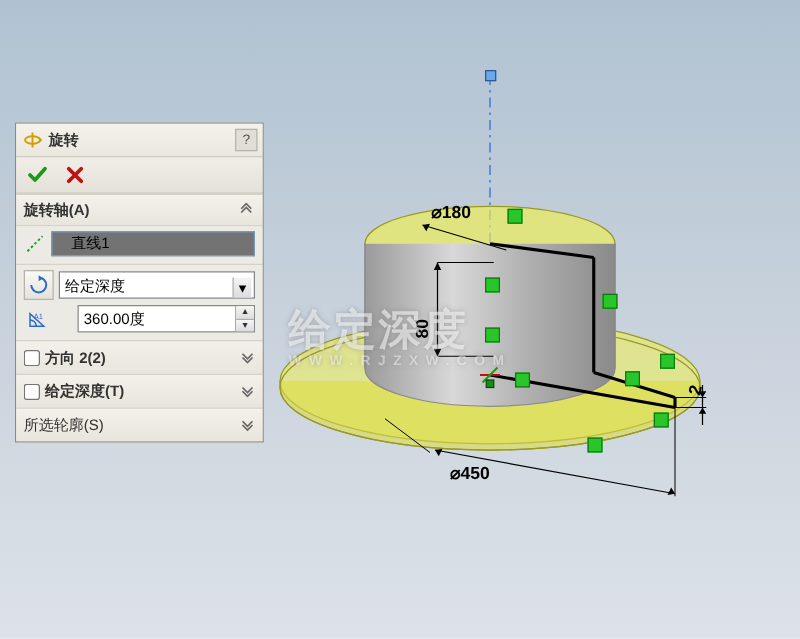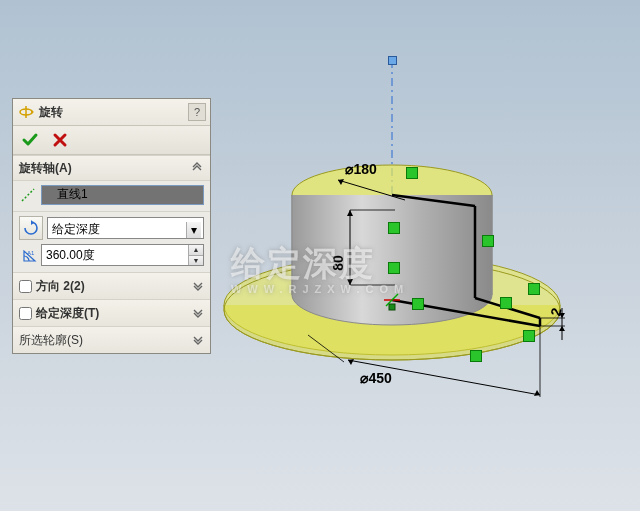--- a/index.html
+++ b/index.html
@@ -23,21 +23,21 @@
   .sec-head .chev{width:14px;height:14px;display:flex;align-items:center;justify-content:center;color:#666}
   .sec-body{padding:4px 6px 6px 6px;background:#eceae4}
   .axis-row{display:flex;align-items:center;gap:4px}
   .axis-icon{width:18px;height:18px;display:flex;align-items:center;justify-content:center}
   .axis-input{flex:1;height:18px;border:1px solid #7a9ac0;background:#737373;padding:0 15px;font-size:12px;color:#000}
   .combo-row{display:flex;align-items:center;gap:4px;margin-bottom:4px}
   .combo-icon{width:22px;height:22px;border:1px solid #b6b3a8;background:linear-gradient(#fafaf6,#e4e2d9);display:flex;align-items:center;justify-content:center;cursor:pointer}
   .combo{flex:1;height:20px;border:1px solid #888;background:#fff;display:flex;align-items:flex-end;padding:0 2px 0 4px;cursor:pointer}
   .combo .val{flex:1}
   .combo .dd{width:14px;height:16px;background:linear-gradient(#f5f5f5,#dcdcdc);border-left:1px solid #aaa;display:flex;align-items:center;justify-content:center}
-  .spin-row{display:flex;align-items:center;gap:0}
+  .spin-row{display:flex;align-items:center;gap:21px}
   .spin-icon{width:22px;height:22px;display:flex;align-items:center;justify-content:center}
   .spin{flex:1;height:20px;border:1px solid #888;background:#fff;display:flex;align-items:stretch}
   .spin .val{flex:1;padding:2px 4px}
   .spin .btns{width:14px;display:flex;flex-direction:column;border-left:1px solid #aaa}
   .spin .btns div{flex:1;background:linear-gradient(#f5f5f5,#dcdcdc);display:flex;align-items:center;justify-content:center;font-size:7px;color:#333;cursor:pointer}
   .spin .btns div:first-child{border-bottom:1px solid #aaa}
   .check-row{height:22px;display:flex;align-items:center;padding:2px 6px;gap:4px;background:linear-gradient(#f3f1e9,#e7e5dc);border-top:1px solid #d5d2c9}
   .check-row input{margin:0}
   .check-row .label{flex:1;font-weight:bold;color:#333}
   .sec-collapsed{height:22px;display:flex;align-items:center;padding:2px 6px;background:linear-gradient(#f3f1e9,#e7e5dc);border-top:1px solid #d5d2c9;cursor:pointer}

